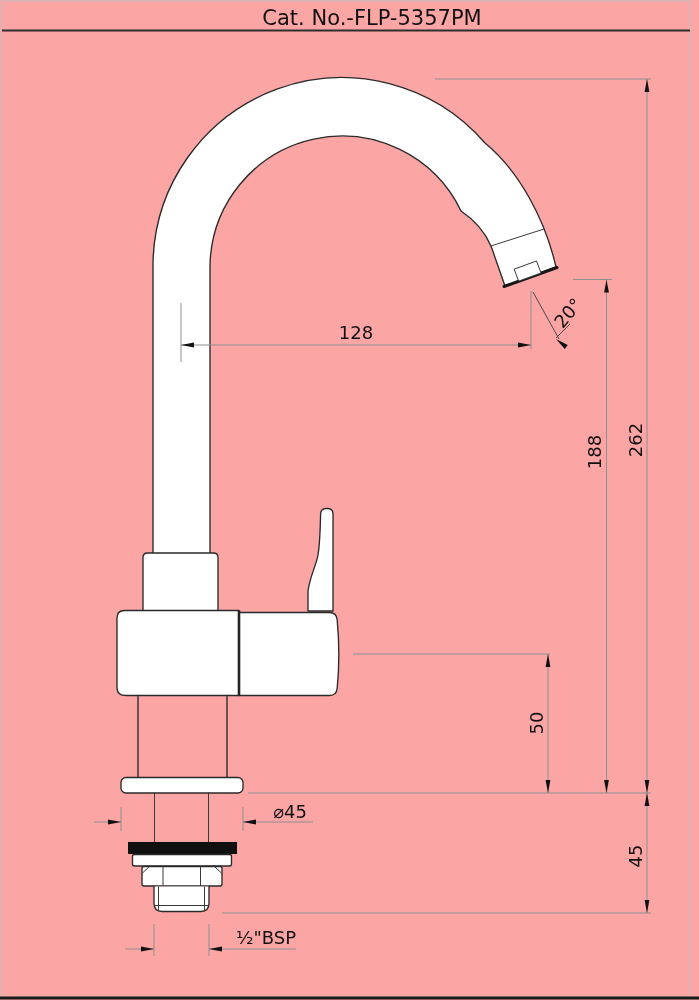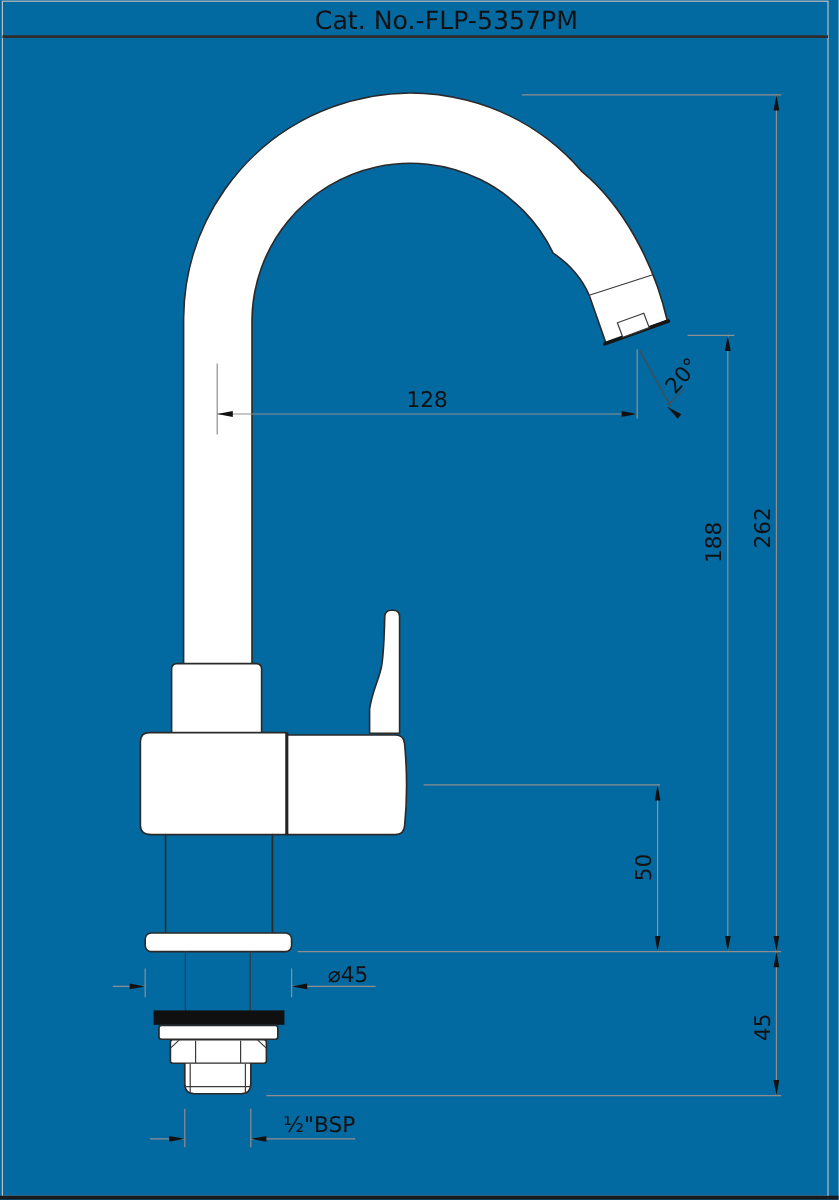--- a/index.html
+++ b/index.html
@@ -1,16 +1,16 @@
 <!DOCTYPE html>
 <html><head>
 <meta charset="utf-8">
 <style>
   html,body{margin:0;padding:0;background:#ffffff;}
-  .stage{position:relative;width:699px;height:1000px;background:#0369a1;overflow:hidden;
+  .stage{position:relative;width:699px;height:1000px;background:#fca5a5;overflow:hidden;
          font-family:"DejaVu Sans","Liberation Sans",sans-serif;}
   svg{display:block;}
   .outline{fill:none;stroke:#2a2a2a;stroke-width:1.35;stroke-linecap:round;stroke-linejoin:round;}
   .outline-thin{fill:none;stroke:#3a3a3a;stroke-width:1;stroke-linecap:round;}
   .wfill{fill:#ffffff;}
   .dim{fill:none;stroke:#8f8f8f;stroke-width:1;}
   .dimdark{fill:none;stroke:#4a4a4a;stroke-width:1;}
   .arr{fill:#111111;stroke:none;}
   .dimtext{font-size:18px;fill:#111111;}
   .titletext{font-size:21px;fill:#111111;}

